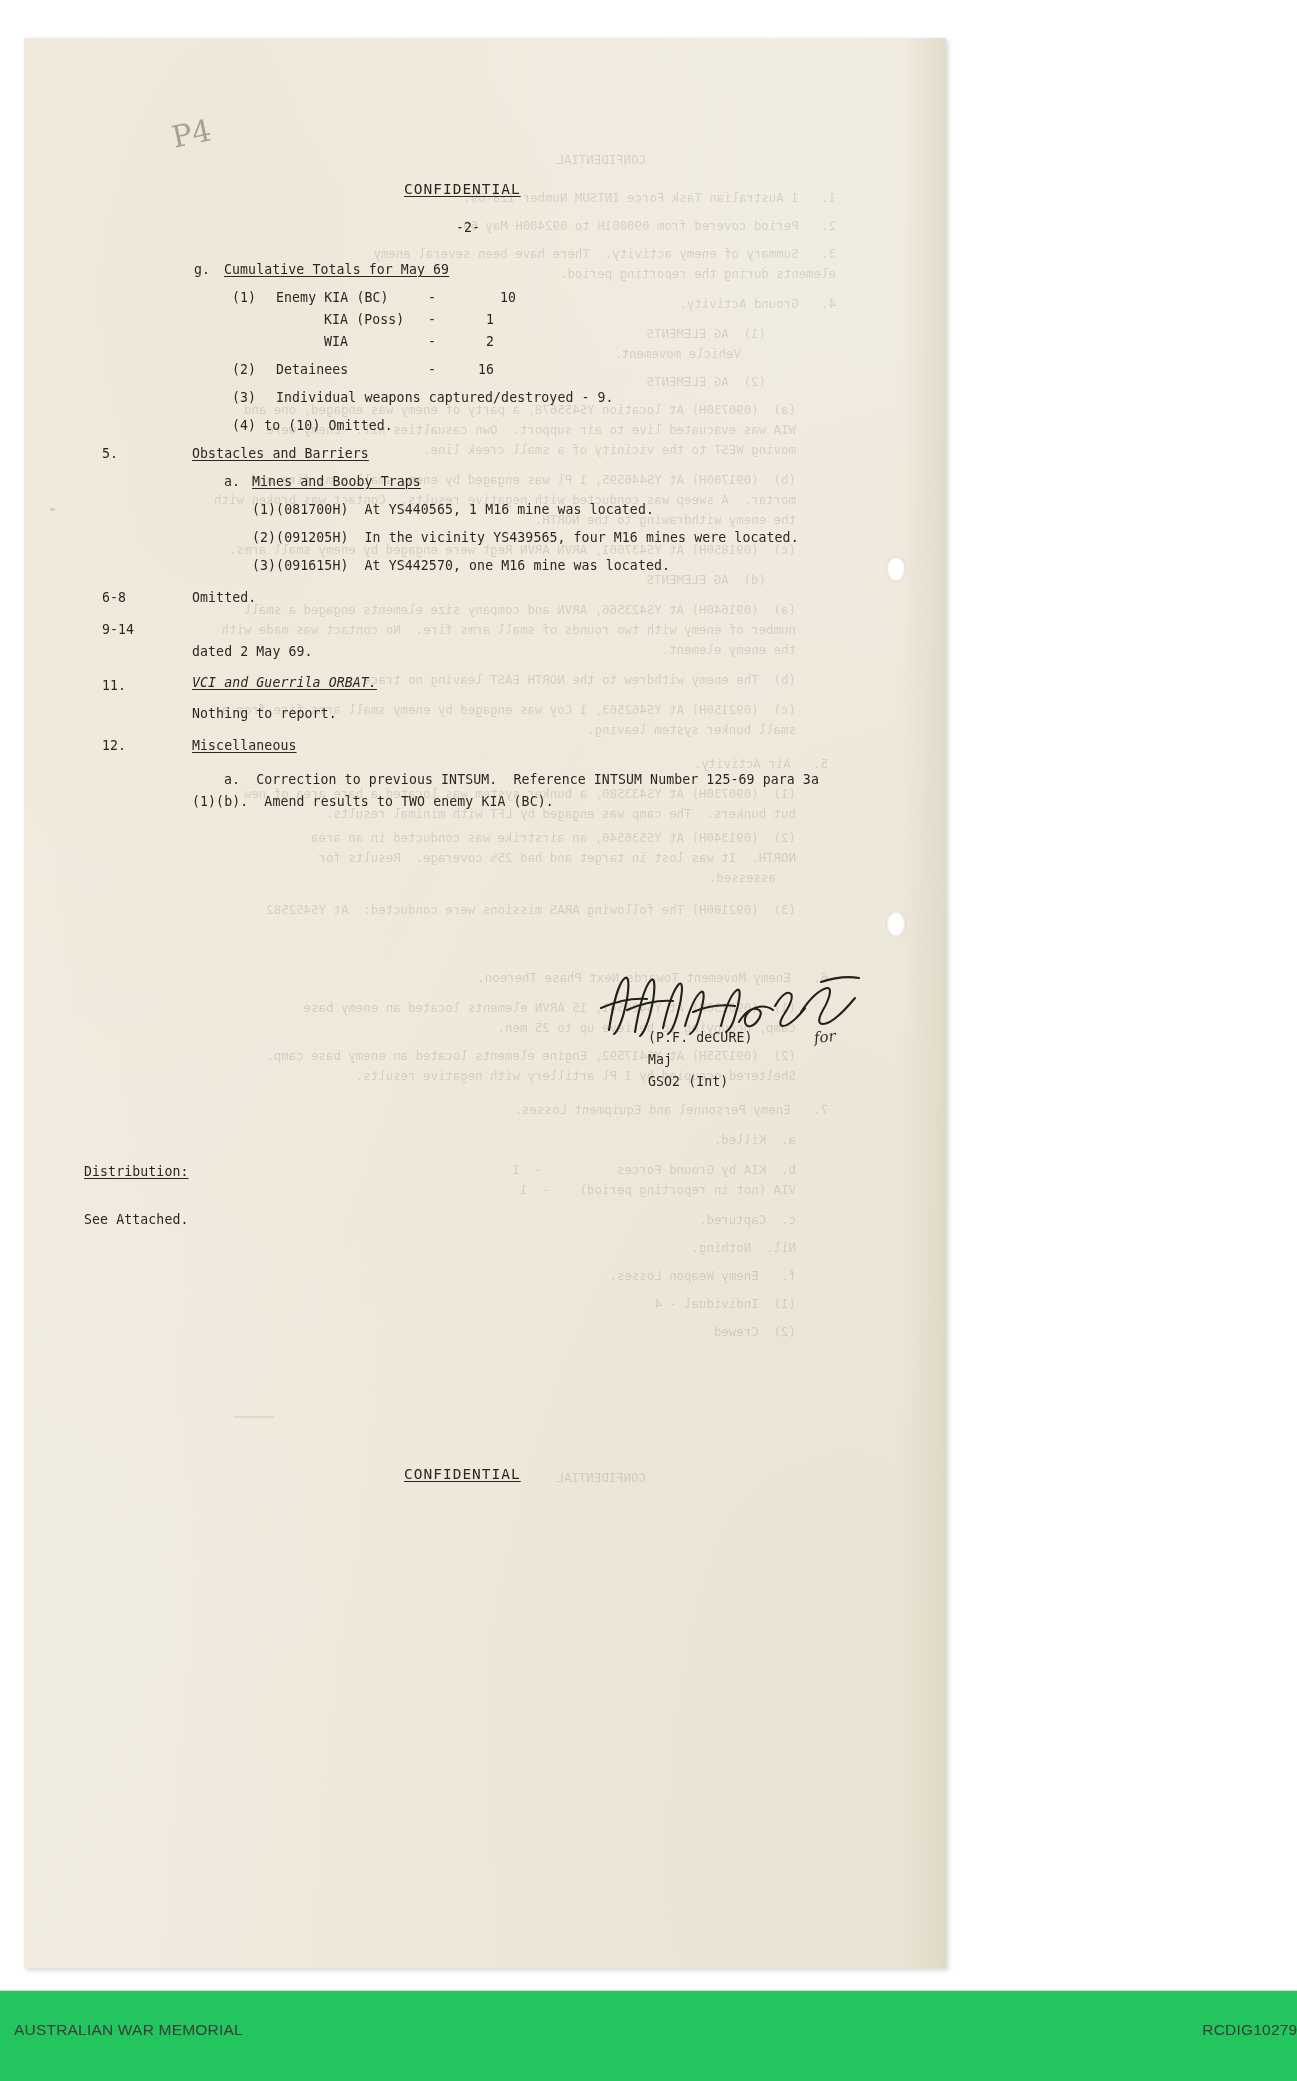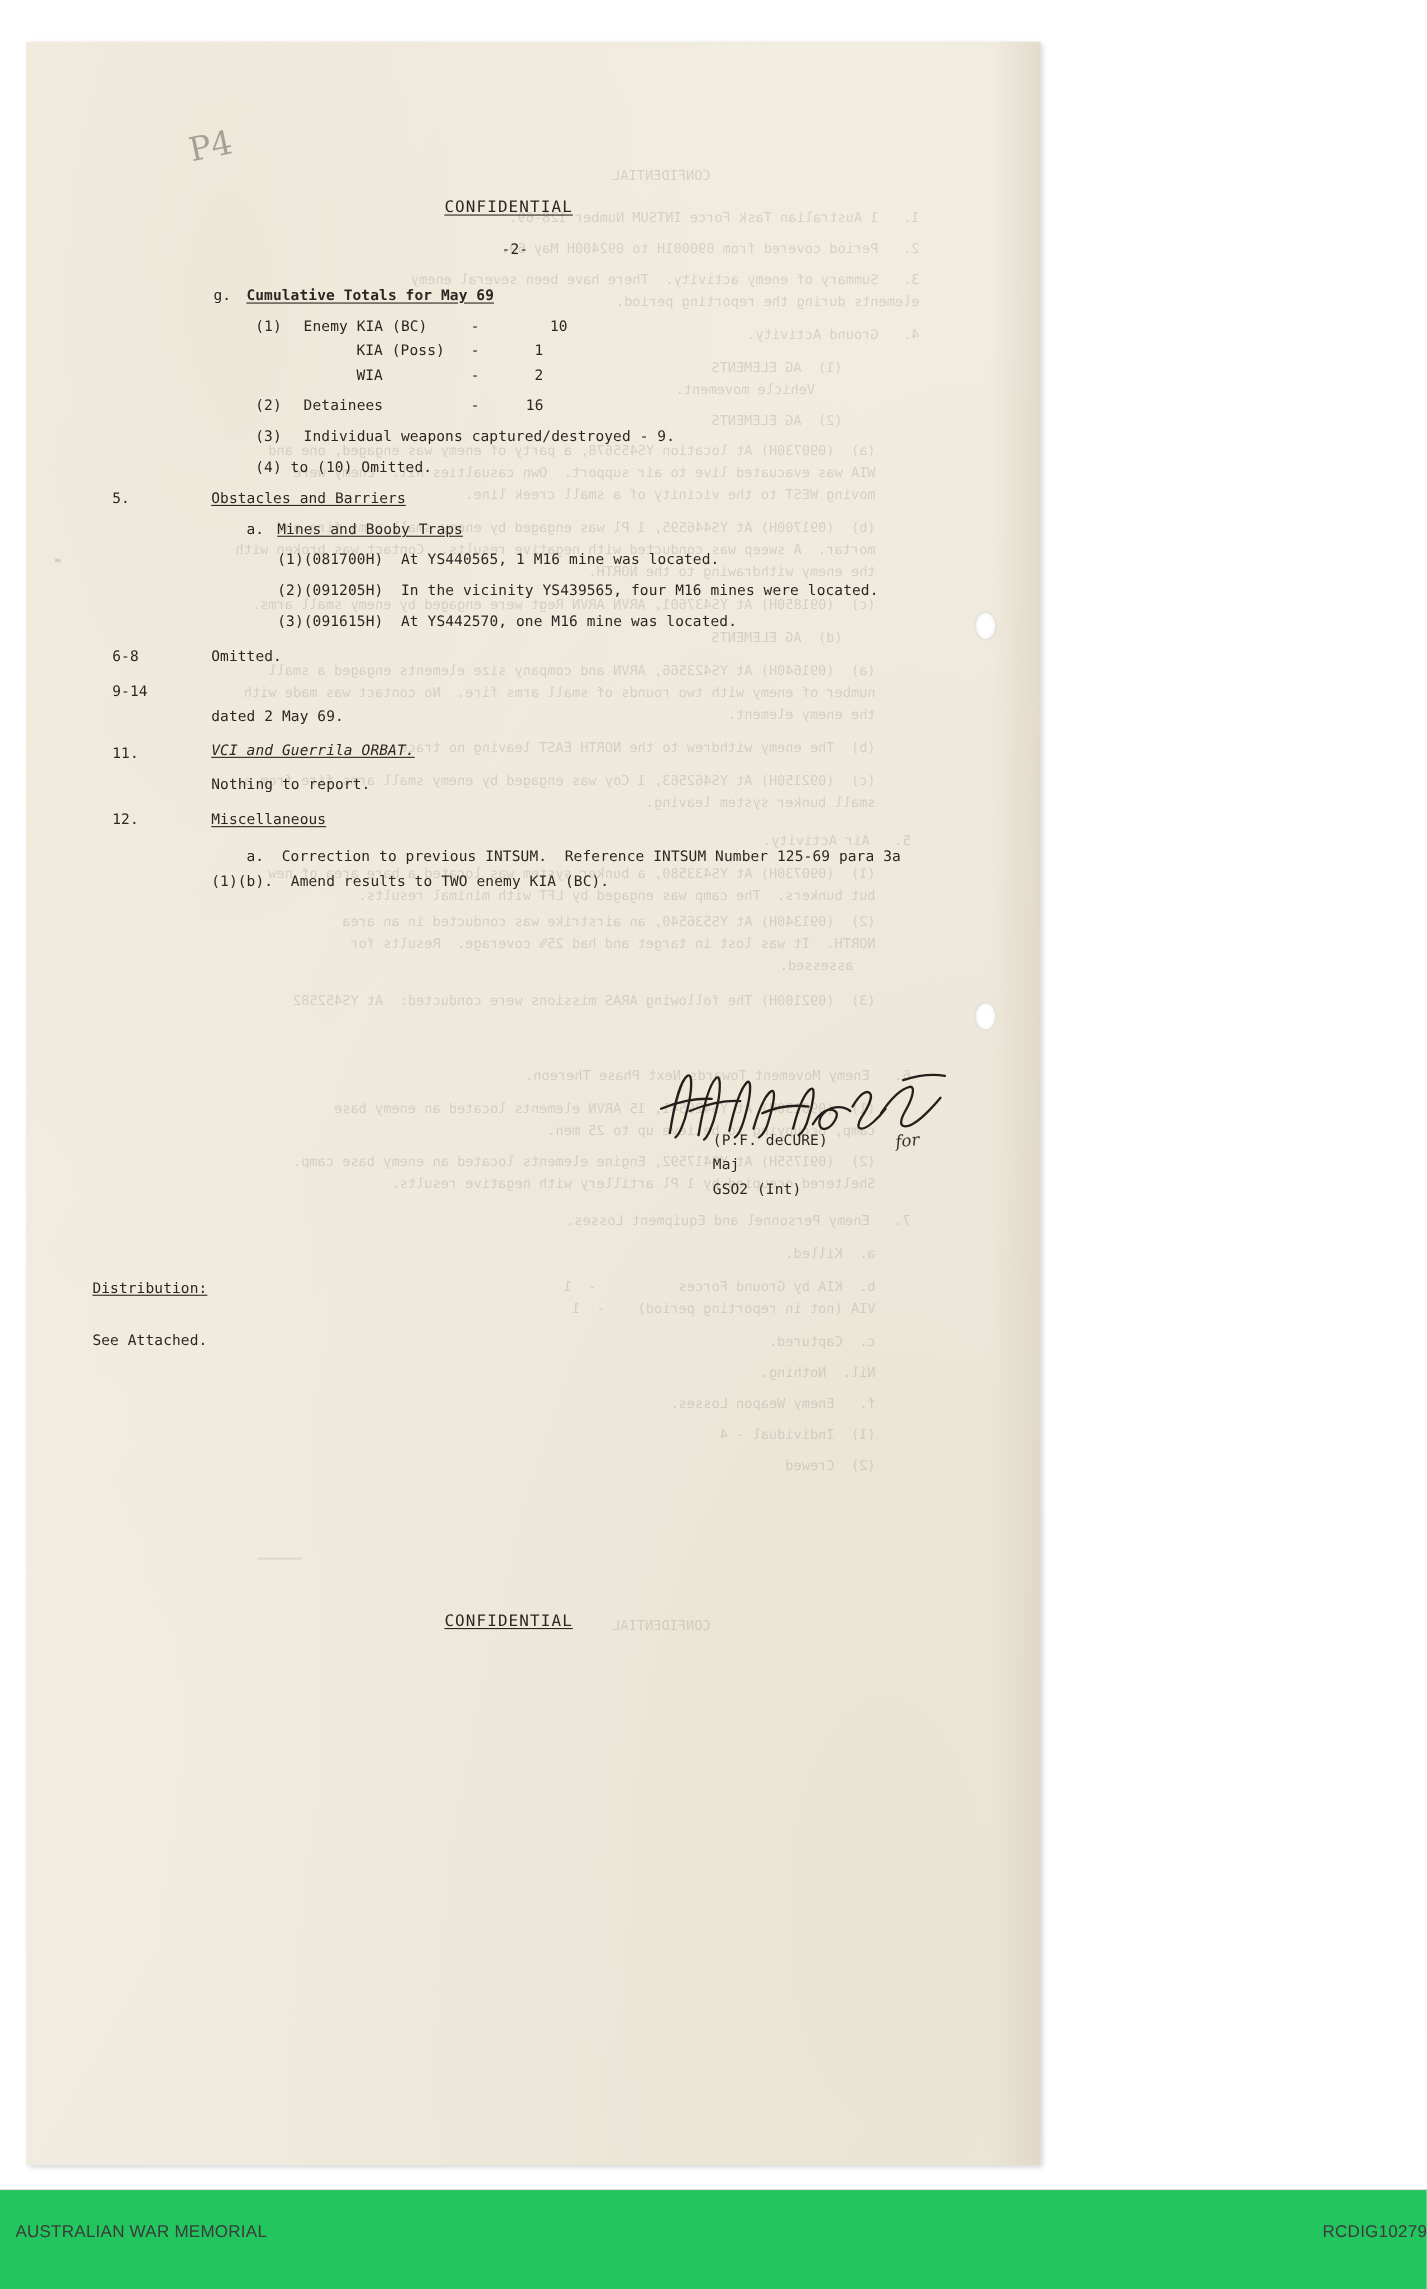--- a/index.html
+++ b/index.html
@@ -203,21 +203,21 @@
 
     <div id="pencil">P4</div>
 
     <div class="doc">
 
       <div class="t u" style="left:380px; top:140px; font-size:14.5px; letter-spacing:1px;">CONFIDENTIAL</div>
 
       <div class="t" style="left:432px; top:180px;">-2-</div>
 
       <div class="t" style="left:170px; top:222px;">g.</div>
-      <div class="t u" style="left:200px; top:222px;font-weight:bold;">Cumulative Totals for May 69</div>
+      <div class="t u" style="left:200px; top:222px;">Cumulative Totals for May 69</div>
 
       <div class="t" style="left:208px; top:250px;">(1)</div>
       <div class="t" style="left:252px; top:250px;">Enemy KIA (BC)</div>
       <div class="t" style="left:404px; top:250px;">-</div>
       <div class="t" style="left:476px; top:250px;">10</div>
 
       <div class="t" style="left:300px; top:272px;">KIA (Poss)</div>
       <div class="t" style="left:404px; top:272px;">-</div>
       <div class="t" style="left:462px; top:272px;">1</div>
 

